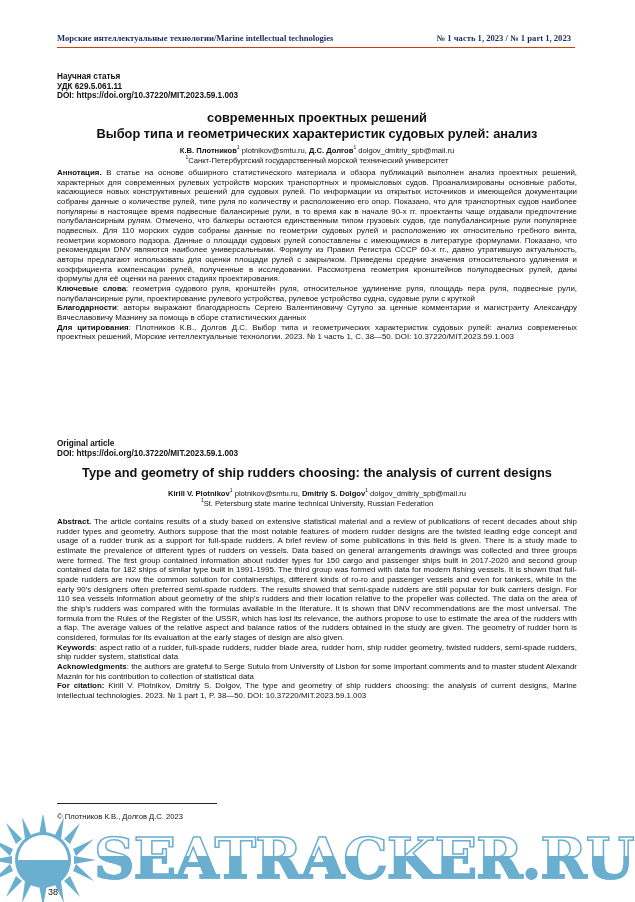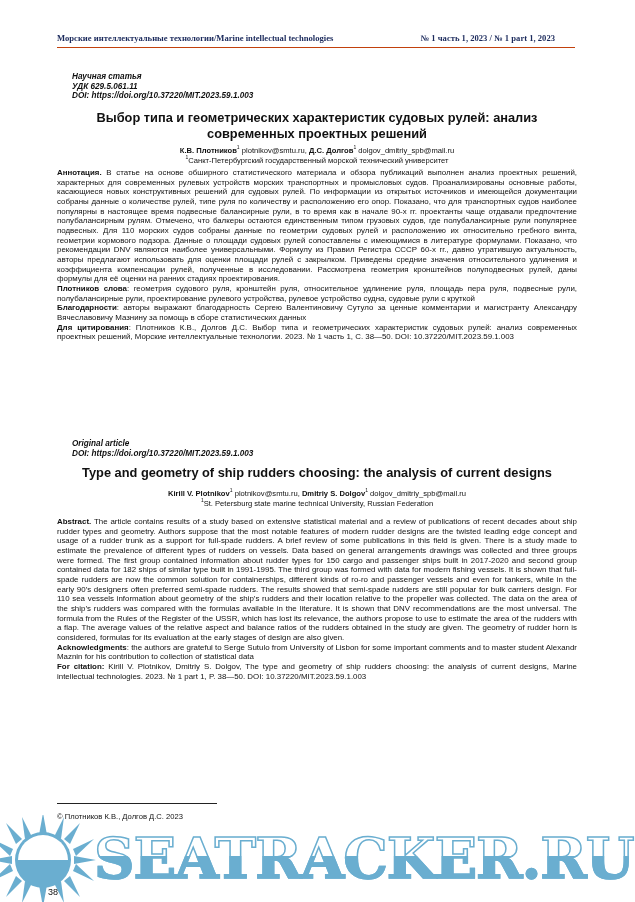--- a/index.html
+++ b/index.html
@@ -2,23 +2,23 @@
 <html><head>
 <meta charset="utf-8">
 <style>
   html, body { margin: 0; padding: 0; background: #ffffff; }
   body { width: 635px; height: 902px; position: relative; overflow: hidden;
          font-family: "Liberation Sans", sans-serif; color: #111; }
   .header { position: absolute; left: 57px; top: 33px; width: 518px; height: 14px;
             border-bottom: 1px solid #c2410c; font-family: "Liberation Serif", serif;
             font-weight: bold; font-size: 8.6px; color: #1b2a5c; white-space: nowrap; }
   .header .left { position: absolute; left: 0; top: 0; }
-  .header .right { position: absolute; right: 20px; top: 0; margin-left: 23px; }
+  .header .right { position: absolute; right: 4px; top: 0; margin-left: 23px; }
   .meta { position: absolute; left: 57px; width: 520px; font-size: 8.2px;
-          font-style: italic; font-weight: bold; line-height: 9.6px; margin-left: 15px; }
+          font-weight: bold; line-height: 9.6px; }
   .title { position: absolute; left: 57px; width: 520px; text-align: center;
            font-size: 12.8px; font-weight: bold; line-height: 15.5px; color: #111; }
   .authors { position: absolute; left: 57px; width: 520px; text-align: center;
              font-size: 7.6px; line-height: 9.6px; }
   .authors b { font-weight: bold; }
   .authors sup, .body sup { font-size: 5px; vertical-align: super; line-height: 0; }
   .body { position: absolute; left: 57px; width: 520px; font-size: 7.9px;
           line-height: 9.65px; text-align: justify; }
   .body b { font-weight: bold; }
   .body p { margin: 0; }
@@ -42,37 +42,37 @@
   <span class="right">№ 1 часть 1, 2023 / № 1 part 1, 2023</span>
 </div>
 
 <div class="meta" style="top:72px;">
   <div>Научная статья</div>
   <div>УДК 629.5.061.11</div>
   <div>DOI: https://doi.org/10.37220/MIT.2023.59.1.003</div>
 </div>
 
 <div class="title" style="top:110px;">
+  <div>современных проектных решений</div>
   <div>Выбор типа и геометрических характеристик судовых рулей: анализ</div>
-  <div>современных проектных решений</div>
 </div>
 
 <div class="authors" style="top:146px;">
   <div>
     <b>К.В. Плотников</b><sup>1</sup>
     <span>plotnikov@smtu.ru,</span>
     <b>Д.С. Долгов</b><sup>1</sup>
     <span>dolgov_dmitriy_spb@mail.ru</span>
   </div>
   <div><sup>1</sup><span>Санкт-Петербургский государственный морской технический университет</span></div>
 </div>
 
 <div class="body" style="top:168px;">
   <p><b>Аннотация.</b> <span>В статье на основе обширного статистического материала и обзора публикаций выполнен анализ проектных решений, характерных для современных рулевых устройств морских транспортных и промысловых судов. Проанализированы основные работы, касающиеся новых конструктивных решений для судовых рулей. По информации из открытых источников и имеющейся документации собраны данные о количестве рулей, типе руля по количеству и расположению его опор. Показано, что для транспортных судов наиболее популярны в настоящее время подвесные балансирные рули, в то время как в начале 90-х гг. проектанты чаще отдавали предпочтение полубалансирным рулям. Отмечено, что балкеры остаются единственным типом грузовых судов, где полубалансирные рули популярнее подвесных. Для 110 морских судов собраны данные по геометрии судовых рулей и расположению их относительно гребного винта, геометрии кормового подзора. Данные о площади судовых рулей сопоставлены с имеющимися в литературе формулами. Показано, что рекомендации DNV являются наиболее универсальными. Формулу из Правил Регистра СССР 60-х гг., давно утратившую актуальность, авторы предлагают использовать для оценки площади рулей с закрылком. Приведены средние значения относительного удлинения и коэффициента компенсации рулей, полученные в исследовании. Рассмотрена геометрия кронштейнов полуподвесных рулей, даны формулы для её оценки на ранних стадиях проектирования.</span></p>
-  <p><b>Плотников слова</b><span>: геометрия судового руля, кронштейн руля, относительное удлинение руля, площадь пера руля, подвесные рули, полубалансирные рули, проектирование рулевого устройства, рулевое устройство судна, судовые рули с круткой</span></p>
+  <p><b>Ключевые слова</b><span>: геометрия судового руля, кронштейн руля, относительное удлинение руля, площадь пера руля, подвесные рули, полубалансирные рули, проектирование рулевого устройства, рулевое устройство судна, судовые рули с круткой</span></p>
   <p><b>Благодарности</b><span>: авторы выражают благодарность Сергею Валентиновичу Сутуло за ценные комментарии и магистранту Александру Вячеславовичу Мазнину за помощь в сборе статистических данных</span></p>
   <p><b>Для цитирования</b><span>: Плотников К.В., Долгов Д.С. Выбор типа и геометрических характеристик судовых рулей: анализ современных проектных решений, Морские интеллектуальные технологии. 2023. № 1 часть 1, С. 38—50. DOI: 10.37220/MIT.2023.59.1.003</span></p>
 </div>
 
 <div class="meta" style="top:439px;">
   <div>Original article</div>
   <div>DOI: https://doi.org/10.37220/MIT.2023.59.1.003</div>
 </div>
 
 <div class="title" style="top:465px;">
@@ -84,20 +84,21 @@
     <b>Kirill V. Plotnikov</b><sup>1</sup>
     <span>plotnikov@smtu.ru,</span>
     <b>Dmitriy S. Dolgov</b><sup>1</sup>
     <span>dolgov_dmitriy_spb@mail.ru</span>
   </div>
   <div><sup>1</sup><span>St. Petersburg state marine technical University, Russian Federation</span></div>
 </div>
 
 <div class="body" style="top:517px;">
   <p><b>Abstract.</b> <span>The article contains results of a study based on extensive statistical material and a review of publications of recent decades about ship rudder types and geometry. Authors suppose that the most notable features of modern rudder designs are the twisted leading edge concept and usage of a rudder trunk as a support for full-spade rudders. A brief review of some publications in this field is given. There is a study made to estimate the prevalence of different types of rudders on vessels. Data based on general arrangements drawings was collected and three groups were formed. The first group contained information about rudder types for 150 cargo and passenger ships built in 2017-2020 and second group contained data for 182 ships of similar type built in 1991-1995. The third group was formed with data for modern fishing vessels. It is shown that full-spade rudders are now the common solution for containerships, different kinds of ro-ro and passenger vessels and even for tankers, while in the early 90’s designers often preferred semi-spade rudders. The results showed that semi-spade rudders are still popular for bulk carriers design. For 110 sea vessels information about geometry of the ship’s rudders and their location relative to the propeller was collected. The data on the area of the ship’s rudders was compared with the formulas available in the literature. It is shown that DNV recommendations are the most universal. The formula from the Rules of the Register of the USSR, which has lost its relevance, the authors propose to use to estimate the area of the rudders with a flap. The average values of the relative aspect and balance ratios of the rudders obtained in the study are given. The geometry of rudder horn is considered, formulas for its evaluation at the early stages of design are also given.</span></p>
+  <p><b>Keywords</b><span>: aspect ratio of a rudder, full-spade rudders, rudder blade area, rudder horn, ship rudder geometry, twisted rudders, semi-spade rudders, ship rudder system, statistical data</span></p>
   <p><b>Acknowledgments</b><span>: the authors are grateful to Serge Sutulo from University of Lisbon for some important comments and to master student Alexandr Maznin for his contribution to collection of statistical data</span></p>
   <p><b>For citation:</b><span> Kirill V. Plotnikov, Dmitriy S. Dolgov, The type and geometry of ship rudders choosing: the analysis of current designs, Marine intellectual technologies. 2023. № 1 part 1, P. 38—50. DOI: 10.37220/MIT.2023.59.1.003</span></p>
 </div>
 
 <div class="rule"></div>
 <div class="copyright">© Плотников К.В., Долгов Д.С. 2023</div>
 
 <svg class="sun" width="110" height="90" viewBox="0 0 110 90">
   <g fill="#6aaed0">
     <circle cx="55" cy="45" r="28"></circle>

